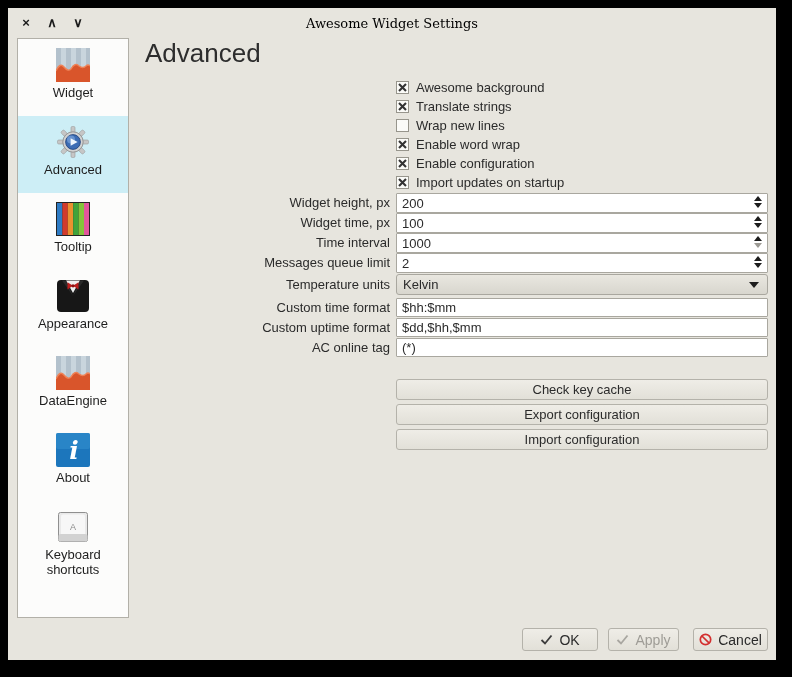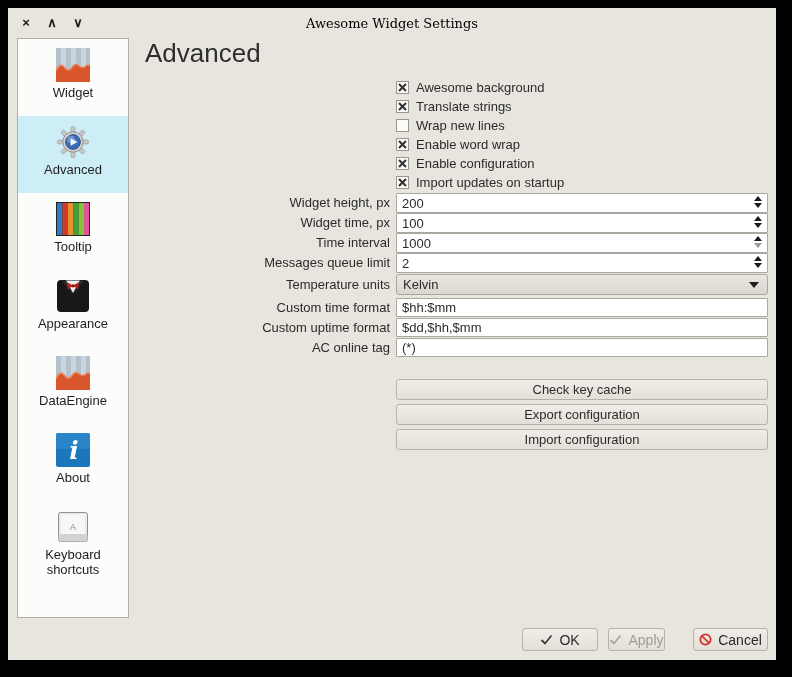--- a/index.html
+++ b/index.html
@@ -312,21 +312,21 @@
   <button class="wide-btn" style="top:371px">Check key cache</button>
   <button class="wide-btn" style="top:396px">Export configuration</button>
   <button class="wide-btn" style="top:421px">Import configuration</button>
 
   <div class="dlg-btn" style="left:514px;width:76px">
     <svg width="13" height="11" viewBox="0 0 13 11">
         <polyline class="chk-stroke" points="1.5,6 5,9.5 11.5,1.5" fill="none" stroke-width="1.8"></polyline>
       </svg>
     <span>OK</span>
   </div>
-  <div class="dlg-btn disabled" style="left:600px;width:57px">
+  <div class="dlg-btn disabled" style="left:600px;width:71px">
     <svg width="13" height="11" viewBox="0 0 13 11">
         <polyline class="chk-stroke" points="1.5,6 5,9.5 11.5,1.5" fill="none" stroke-width="1.8"></polyline>
       </svg>
     <span>Apply</span>
   </div>
   <div class="dlg-btn" style="left:685px;width:75px">
     <svg width="13" height="13" viewBox="0 0 13 13">
         <circle cx="6.5" cy="6.5" r="5.2" fill="none" stroke="#d32f2f" stroke-width="1.7"></circle>
         <line x1="2.9" y1="3" x2="10.2" y2="10.1" stroke="#d32f2f" stroke-width="1.7"></line>
       </svg>

